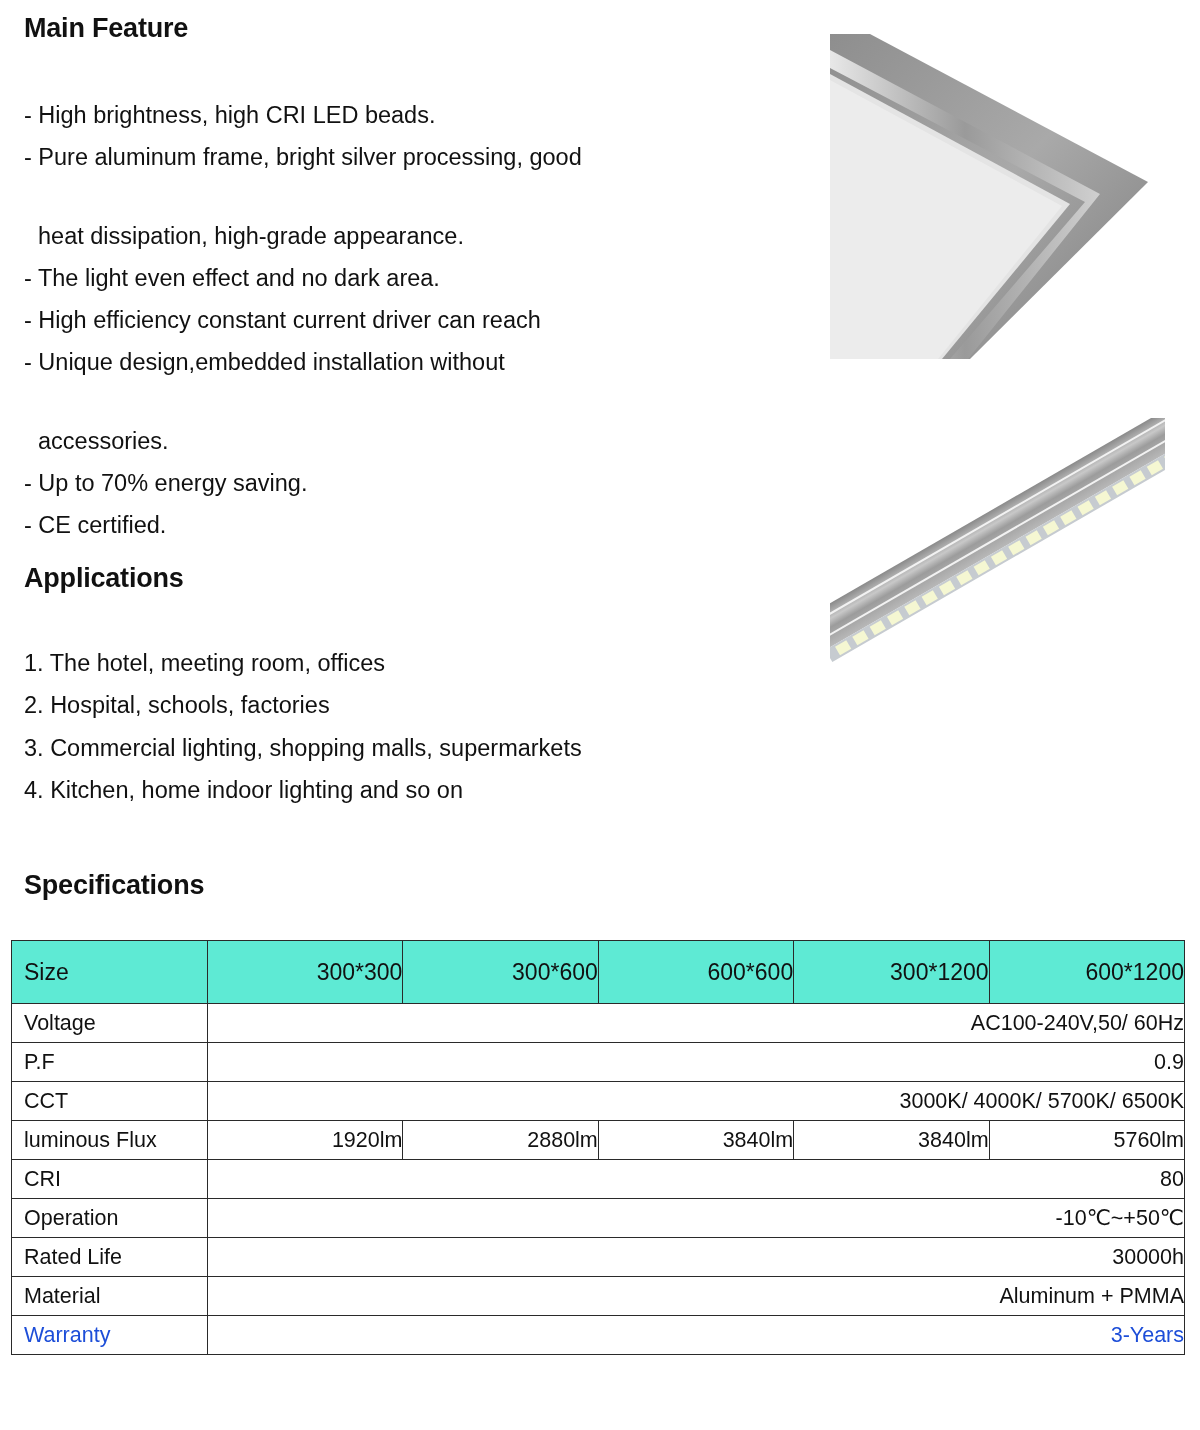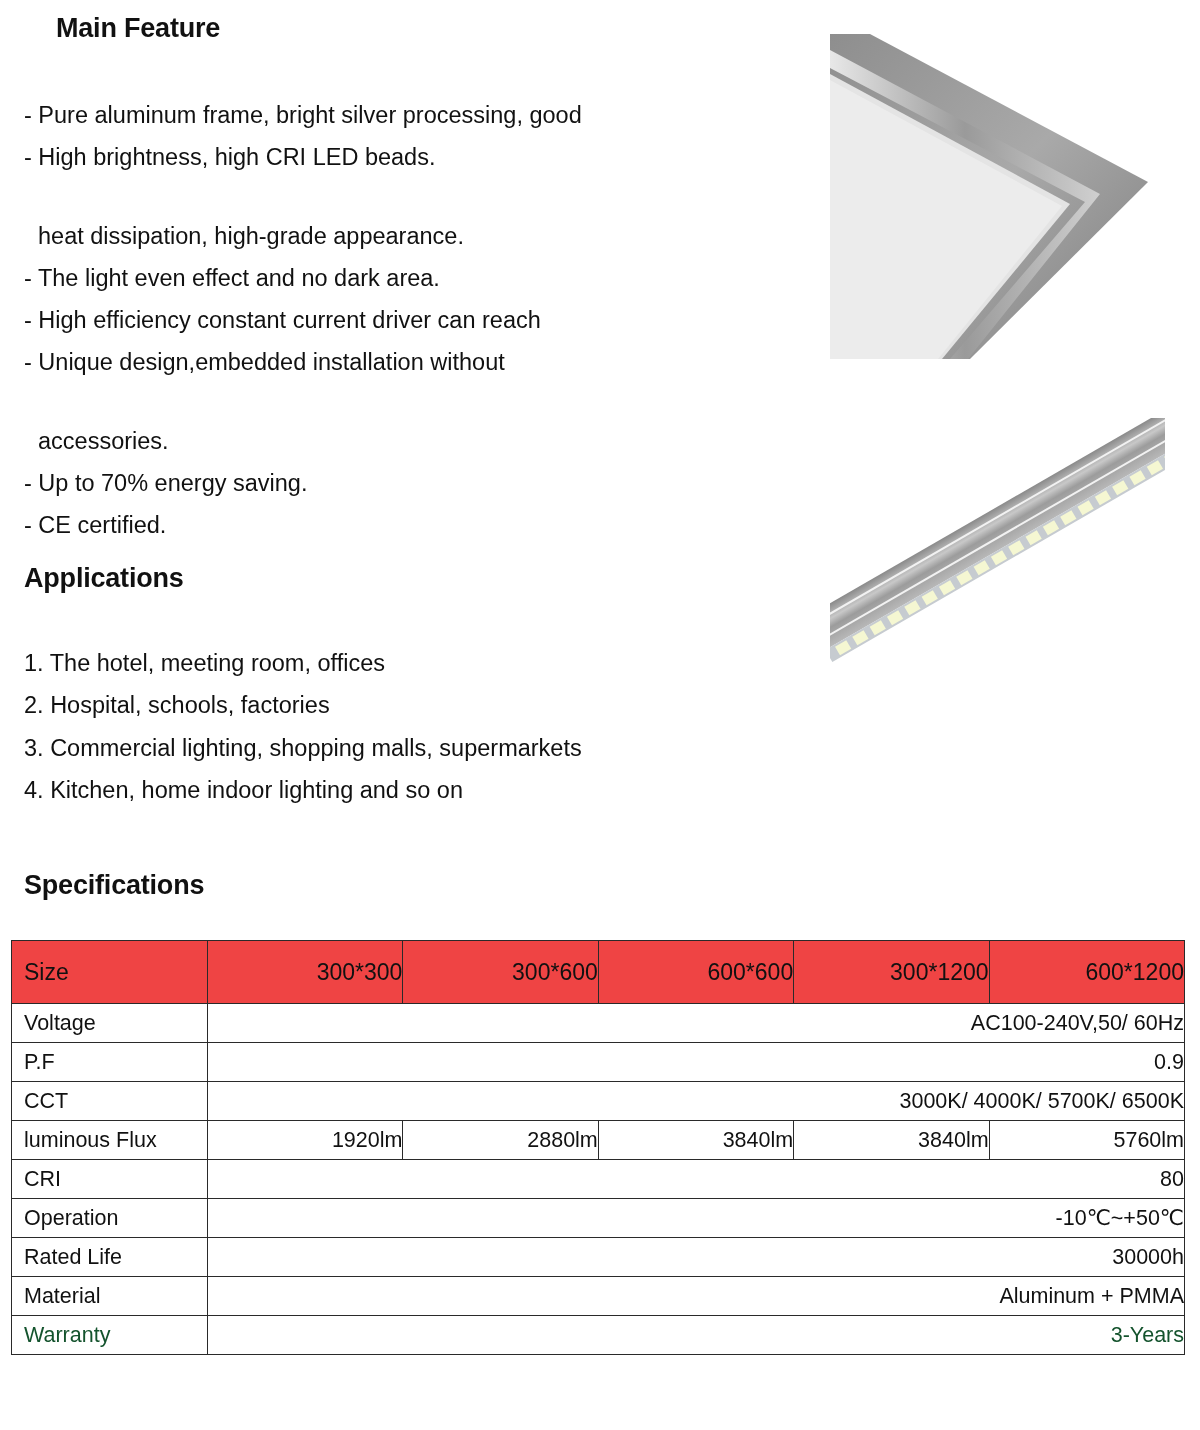--- a/index.html
+++ b/index.html
@@ -8,30 +8,30 @@
   .h2 { position: absolute; left: 24px; font-weight: bold; font-size: 27px; margin: 0; letter-spacing: -0.2px; }
   .feature-list, .app-list { position: absolute; left: 24px; margin: 0; padding: 0; list-style: none; font-size: 23.5px; }
   .feature-list li, .app-list li { line-height: 42.3px; white-space: nowrap; }
   .feature-list .cont { padding-left: 14px; margin-top: 36px; }
   .img1 { position: absolute; left: 830px; top: 34px; width: 325px; height: 325px; overflow: hidden; background: #fff; }
   .img2 { position: absolute; left: 830px; top: 418px; width: 335px; height: 290px; overflow: hidden; background: #fff; }
   table.spec { position: absolute; left: 11px; top: 940px; width: 1174px; border-collapse: collapse;
                table-layout: fixed; font-size: 21.5px; }
   table.spec td { border: 1.5px solid #2a2a2a; height: 38px; padding: 0; text-align: right; color: #111; }
   table.spec td.label { text-align: left; padding-left: 12px; }
-  table.spec tr.head td { background: #ef4444; height: 62px; font-size: 23px; }
-  table.spec tr.warranty td { color: #14532d; }
+  table.spec tr.head td { background: #5eead4; height: 62px; font-size: 23px; }
+  table.spec tr.warranty td { color: #1d4ed8; }
 </style>
 </head>
 <body>
 
-<h2 class="h2" style="top:13px;margin-left:32px;">Main Feature</h2>
+<h2 class="h2" style="top:13px;">Main Feature</h2>
 <ul class="feature-list" style="top:94px;">
+  <li>- High brightness, high CRI LED beads.</li>
   <li>- Pure aluminum frame, bright silver processing, good</li>
-  <li>- High brightness, high CRI LED beads.</li>
   <li class="cont">heat dissipation, high-grade appearance.</li>
   <li>- The light even effect and no dark area.</li>
   <li>- High efficiency constant current driver can reach</li>
   <li>- Unique design,embedded installation without</li>
   <li class="cont">accessories.</li>
   <li>- Up to 70% energy saving.</li>
   <li>- CE certified.</li>
 </ul>
 
 <h2 class="h2" style="top:563px;">Applications</h2>

